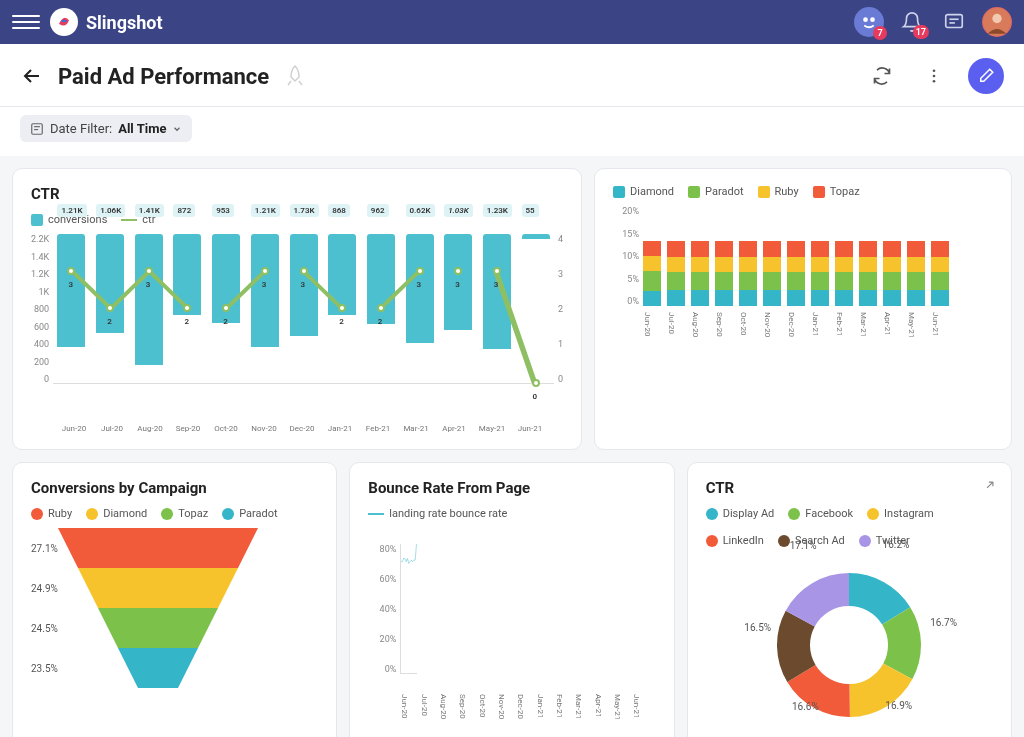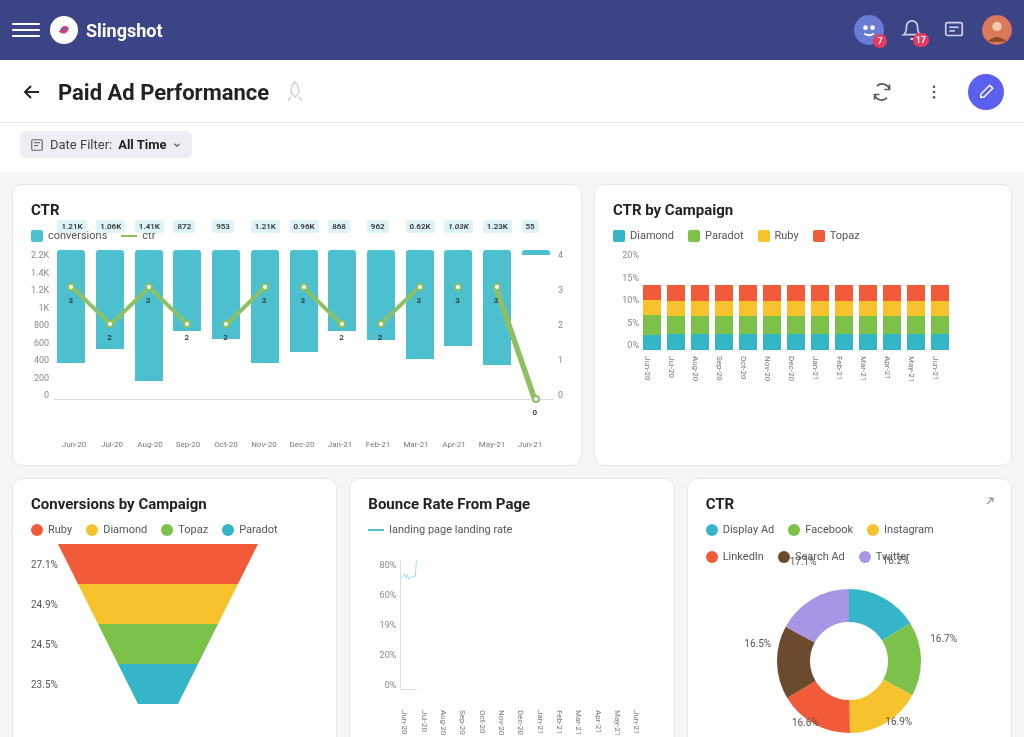--- a/index.html
+++ b/index.html
@@ -1,17 +1,17 @@
 <!DOCTYPE html>
 <html><head>
 <meta charset="utf-8">
 <style>
 *{box-sizing:border-box;margin:0;padding:0;font-family:-apple-system,BlinkMacSystemFont,'Segoe UI',Roboto,sans-serif}
 body{background:#f5f6f8;width:1024px;height:737px;overflow:hidden}
-.topbar{background:#3b4586;height:60px;display:flex;align-items:center;padding:0 12px;color:#fff}
+.topbar{background:#3b4586;height:44px;display:flex;align-items:center;padding:0 12px;color:#fff}
 .hamburger{width:28px;height:28px;display:flex;flex-direction:column;justify-content:center;gap:4px;cursor:pointer}
 .hamburger span{height:2px;background:#fff;border-radius:1px}
 .logo-wrap{display:flex;align-items:center;gap:8px;margin-left:10px}
 .logo-mark{width:28px;height:28px;border-radius:50%;background:#fff;display:flex;align-items:center;justify-content:center}
 .logo-mark svg{width:20px;height:20px}
 .logo-text{font-weight:700;font-size:18px}
 .topbar-right{margin-left:auto;display:flex;align-items:center;gap:14px}
 .avatar{width:30px;height:30px;border-radius:50%;background:#d66;display:flex;align-items:center;justify-content:center;position:relative;cursor:pointer}
 .avatar.ai{background:#6a7bd6}
 .avatar img,.avatar svg{width:28px;height:28px}
@@ -232,21 +232,21 @@
           </div>
           <div class="bar-col">
             <div class="bar" style="height: 75.625%;">
               <div class="bar-label">1.21K</div>
             </div>
             <div class="line-pt" style="bottom: 108.5px; left: calc(50% - 4px);"></div>
             <div class="line-val" style="bottom: 94.5px; left: calc(50% - 3px);">3</div>
           </div>
           <div class="bar-col">
             <div class="bar" style="height: 68.75%;">
-              <div class="bar-label">0.96K</div>
+              <div class="bar-label">1.73K</div>
             </div>
             <div class="line-pt" style="bottom: 108.5px; left: calc(50% - 4px);"></div>
             <div class="line-val" style="bottom: 94.5px; left: calc(50% - 3px);">3</div>
           </div>
           <div class="bar-col">
             <div class="bar" style="height: 54.25%;">
               <div class="bar-label">868</div>
             </div>
             <div class="line-pt" style="bottom: 71px; left: calc(50% - 4px);"></div>
             <div class="line-val" style="bottom: 57px; left: calc(50% - 3px);">2</div>
@@ -309,21 +309,20 @@
         <span>Jan-21</span>
         <span>Feb-21</span>
         <span>Mar-21</span>
         <span>Apr-21</span>
         <span>May-21</span>
         <span>Jun-21</span>
       </div>
   </div>
 
   <div class="card">
-    <h3>CTR by Campaign</h3>
     <div class="legend" id="stack-legend">
         <div class="legend-item">
           <span class="swatch" style="background:#35b5c8"></span>
           <span>Diamond</span>
         </div>
         <div class="legend-item">
           <span class="swatch" style="background:#7cc24a"></span>
           <span>Paradot</span>
         </div>
         <div class="legend-item">
@@ -478,28 +477,28 @@
           <polygon points="60,120 140,120 120,160 80,160" fill="#35b5c8"></polygon>
         </svg>
     </div>
   </div>
 
   <div class="card">
     <h3>Bounce Rate From Page</h3>
     <div class="legend">
       <div class="legend-item">
           <span class="swatch line" style="background:#4cc0ce"></span>
-          <span>landing page landing rate</span>
+          <span>landing rate bounce rate</span>
         </div>
     </div>
     <div class="chart bounce-chart">
       <div class="bounce-y" id="bounce-y">
           <span>80%</span>
           <span>60%</span>
-          <span>19%</span>
+          <span>40%</span>
           <span>20%</span>
           <span>0%</span>
         </div>
       <svg class="bounce-area" id="bounce-svg" preserveAspectRatio="none" viewBox="0 0 12 100">
           <path d="M0 13.75 L1 13.75 L2 11.25 L3 11.25 L4 13.75 L5 11.25 L6 15 L7 13.75 L8 12.5 L9 13.75 L10 12.5 L11 12.5 L12 0" stroke="#4cc0ce" stroke-width="0.4" fill="none"></path>
         </svg>
       <div class="bounce-x" id="bounce-x">
           <span>Jun-20</span>
           <span>Jul-20</span>
           <span>Aug-20</span>

